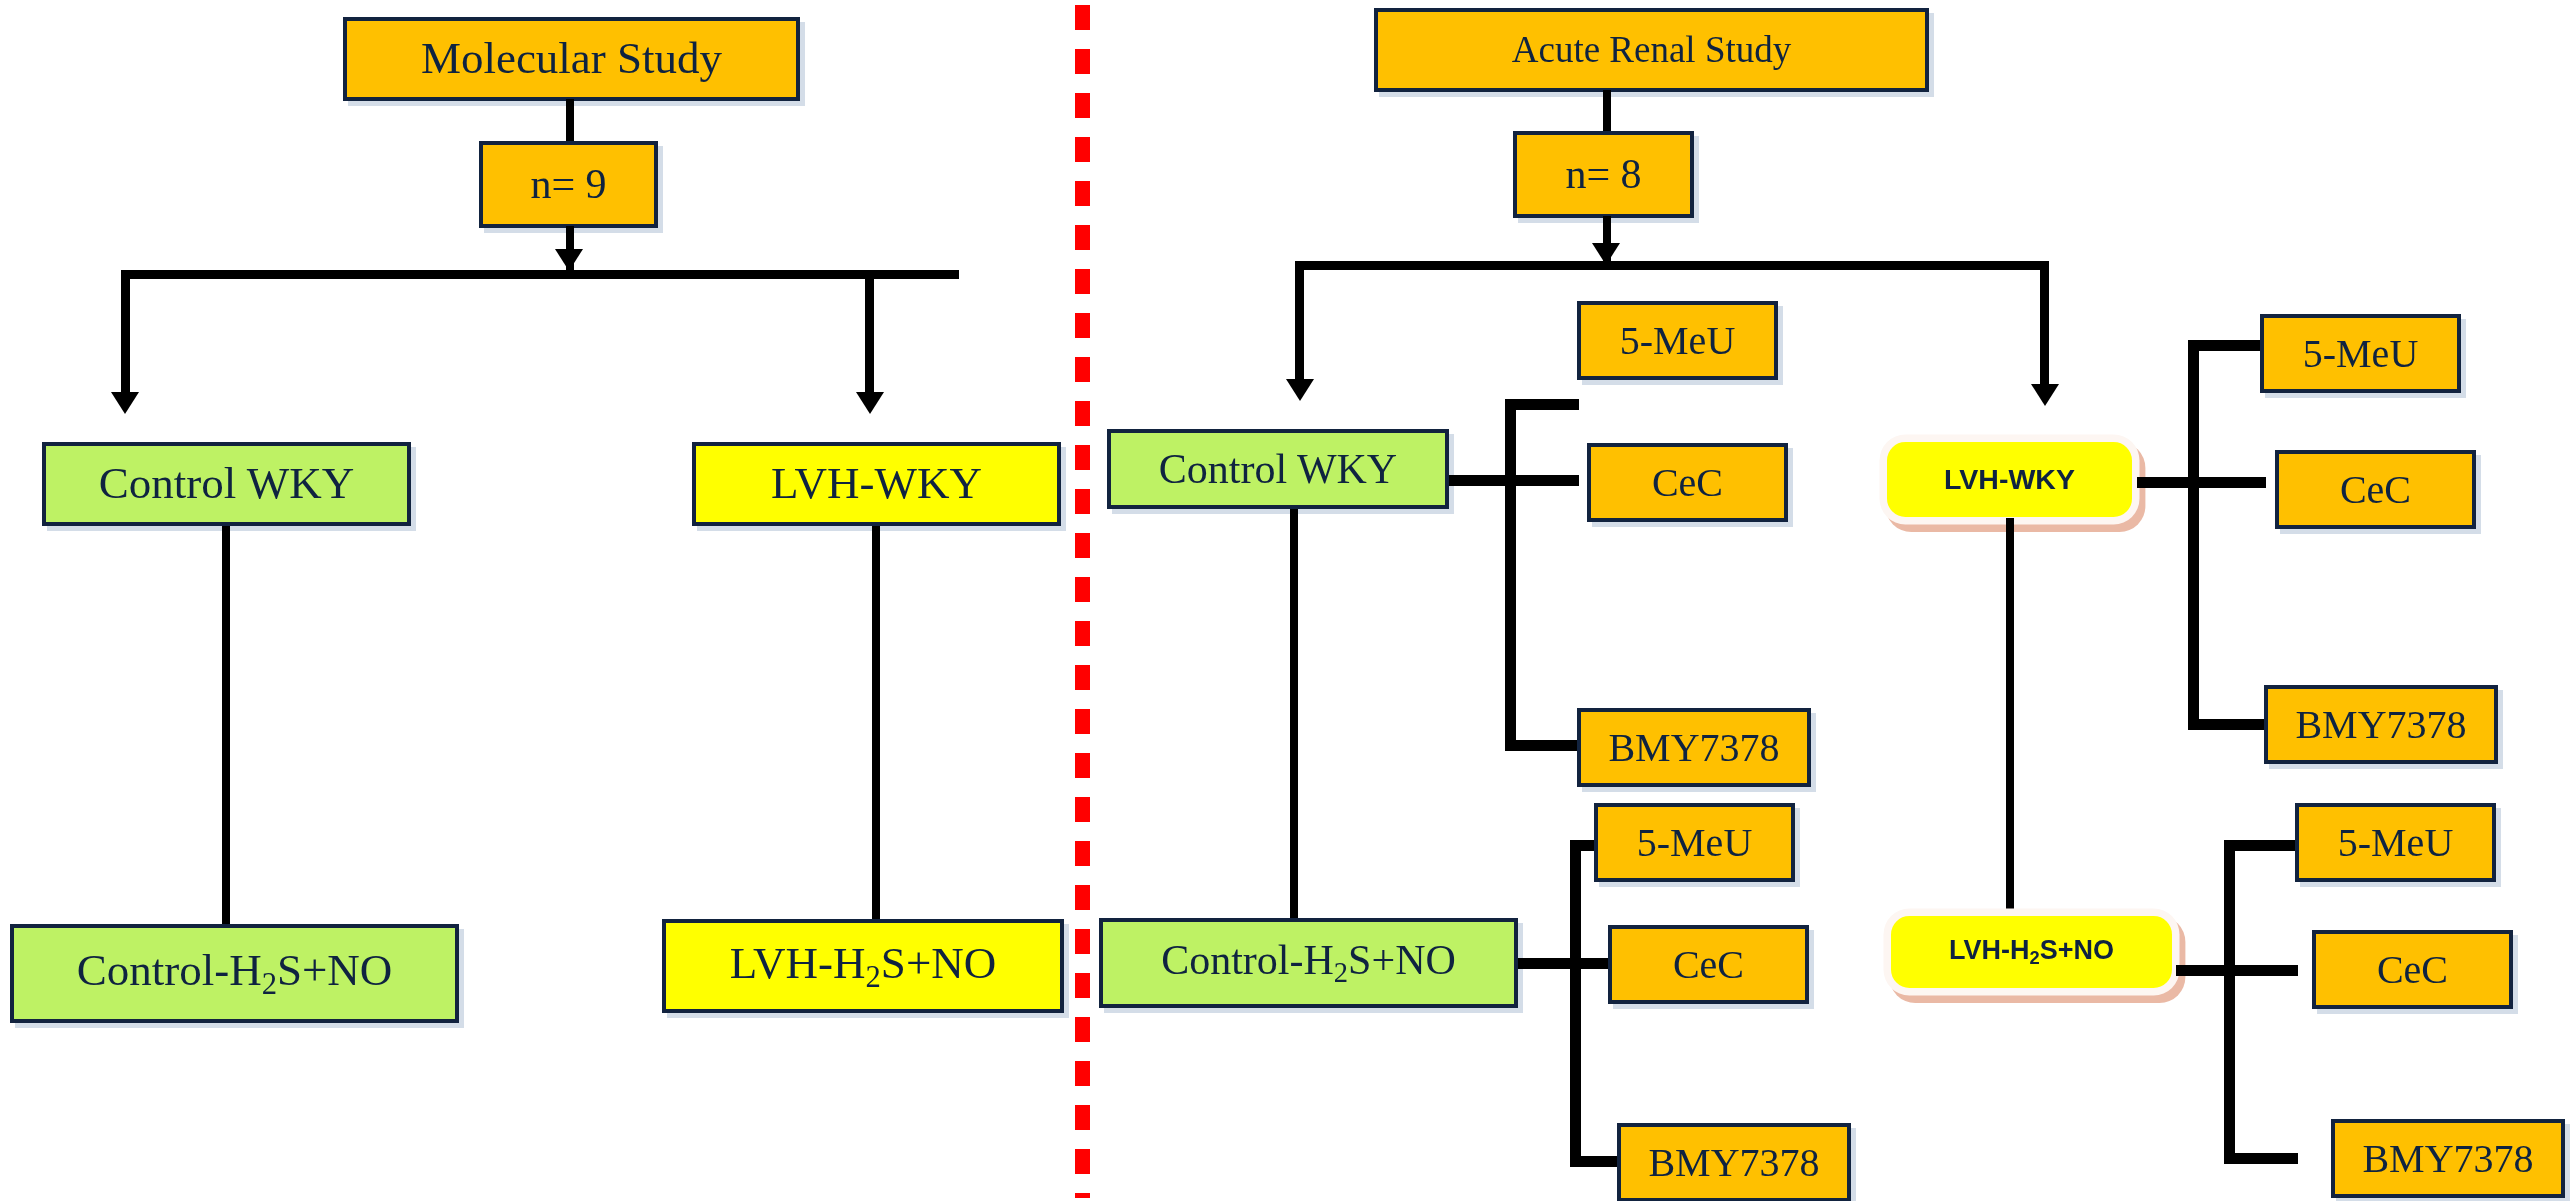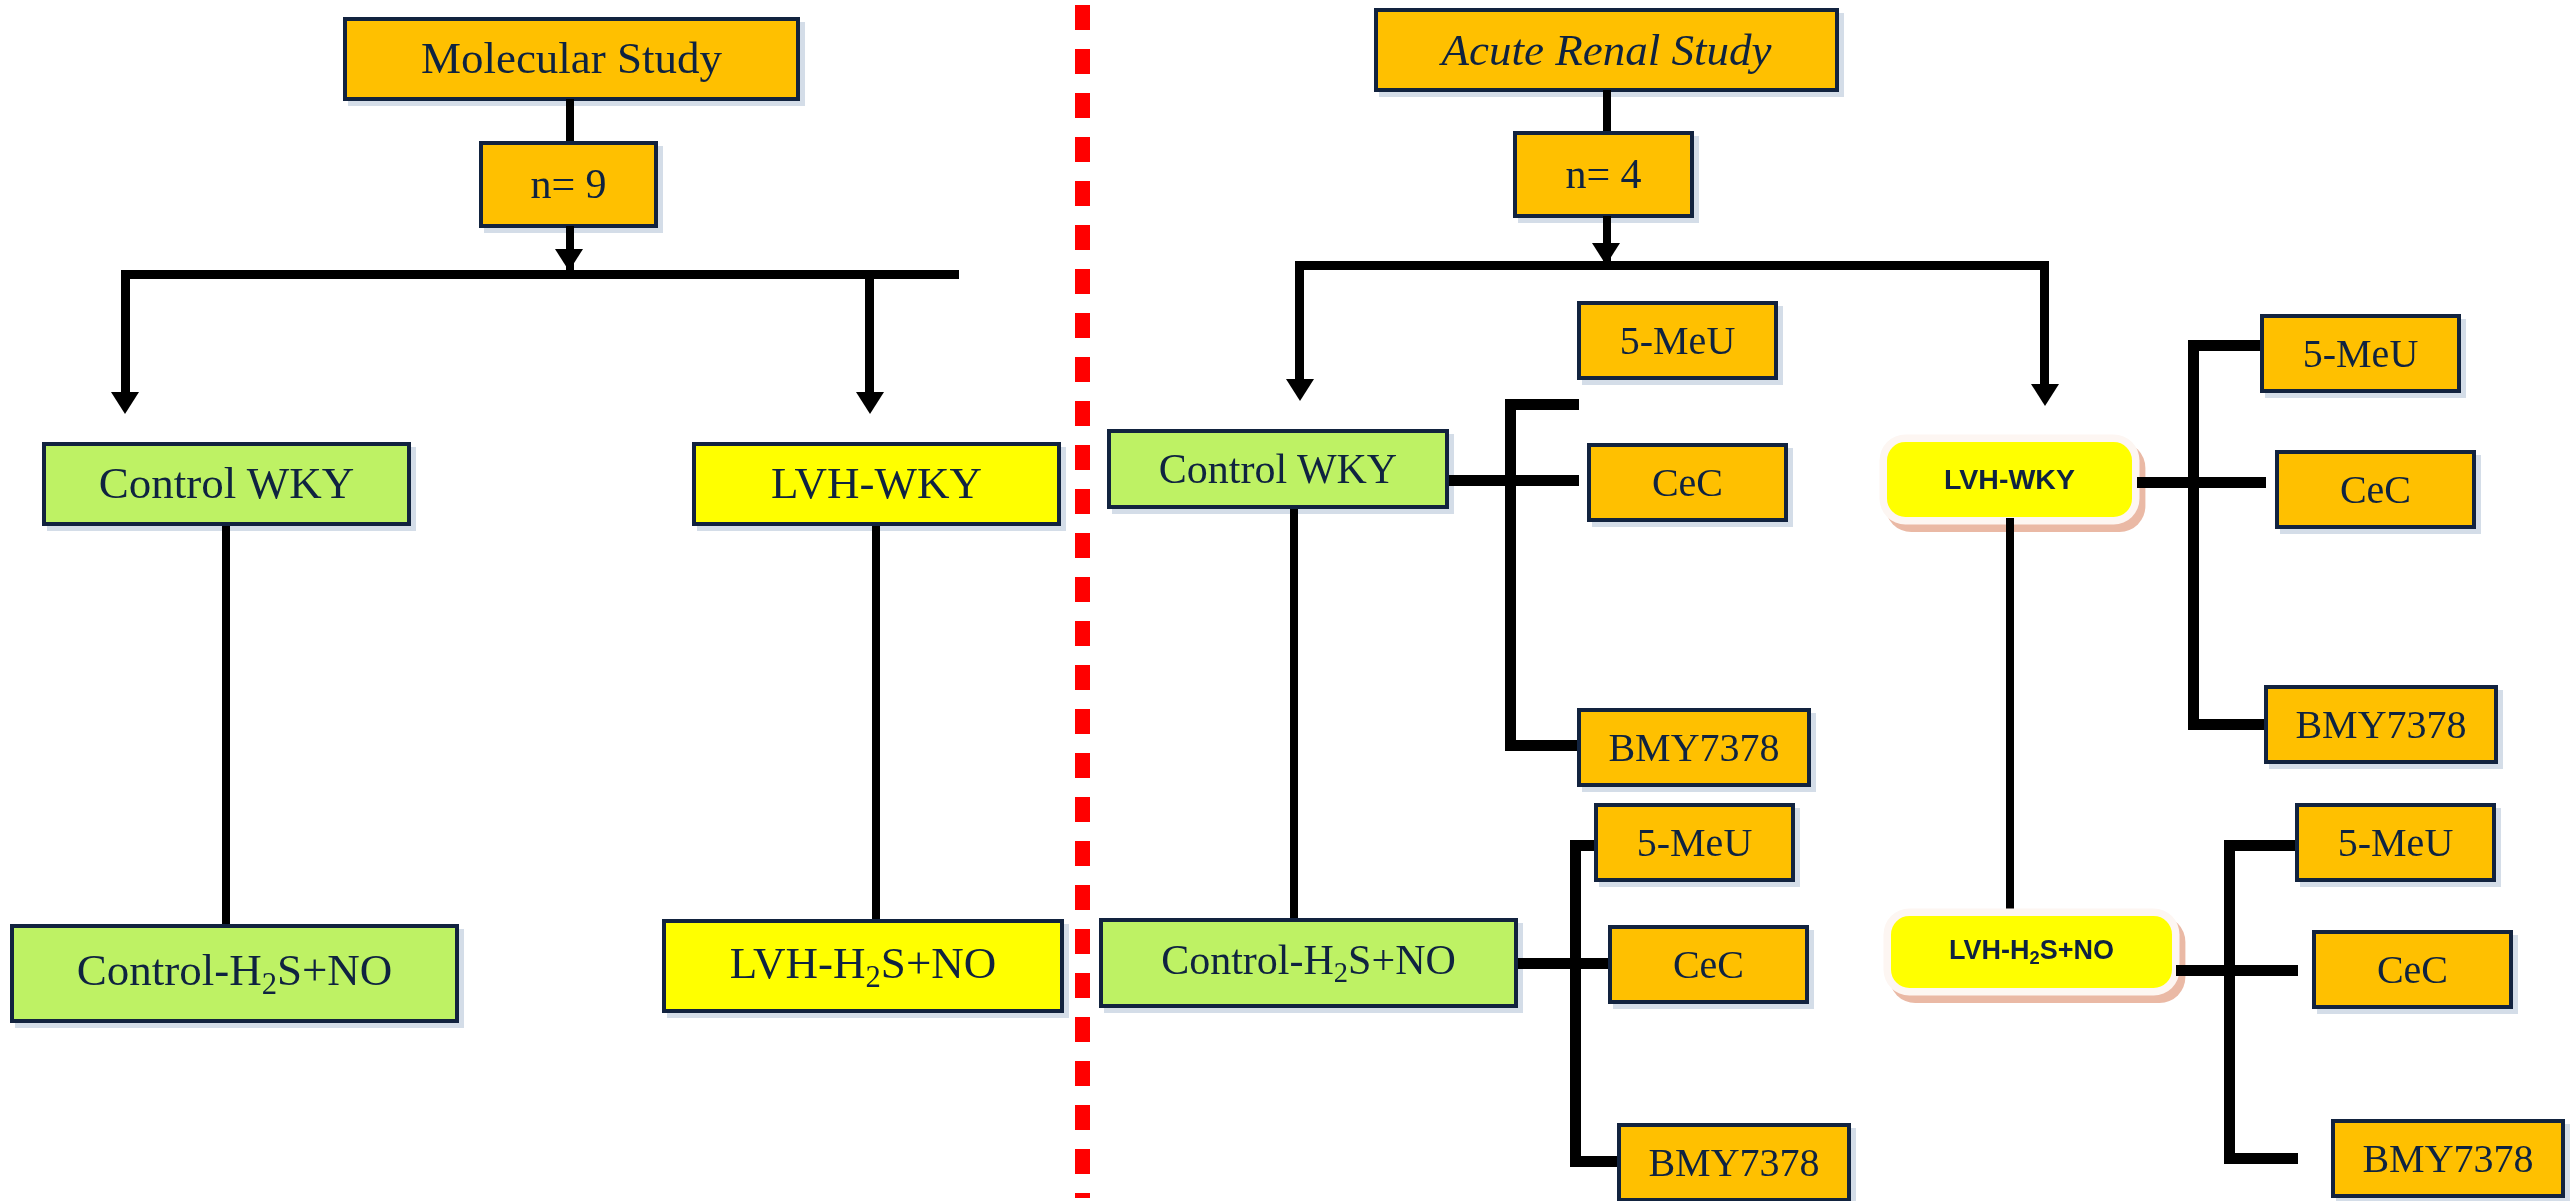--- a/index.html
+++ b/index.html
@@ -112,28 +112,28 @@
   <div class="node blue shadowed" style="left:10px; top:924px; width:449px; height:99px; font-size:45px;">
     <span><span>Control-H</span><span class="sub">2</span><span>S+NO</span></span>
   </div>
 
   <div class="node yellow shadowed" style="left:662px; top:919px; width:402px; height:94px; font-size:45px;">
     <span><span>LVH-H</span><span class="sub">2</span><span>S+NO</span></span>
   </div>
 
   <div id="divider" style="left:1075px; top:5px; width:15px; height:1193px;"></div>
 
-  <div class="node gold shadowed" style="left:1374px; top:8.4px; width:465px; height:84px; font-size:45px;font-style:italic;">
+  <div class="node gold shadowed" style="left:1374px; top:8.4px; width:555px; height:84px; font-size:37px;">
     <span>Acute Renal Study</span>
   </div>
 
   <div class="vline" style="left:1603px; top:90px; width:7.5px; height:42px;"></div>
 
   <div class="node gold shadowed" style="left:1513px; top:131px; width:181px; height:87px; font-size:42px;">
-    <span>n= 4</span>
+    <span>n= 8</span>
   </div>
 
   <div class="vline" style="left:1603px; top:216px; width:7.5px; height:49px;"></div>
   <div class="arrow" style="left:1592px; top:243px;"></div>
 
   <div class="hline" style="left:1295px; top:261px; width:754px; height:9.2px;"></div>
   <div class="vline" style="left:1295px; top:261px; width:9.2px; height:126px;"></div>
   <div class="vline" style="left:2040px; top:261px; width:9.2px; height:132px;"></div>
   <div class="arrow" style="left:1286px; top:379px;"></div>
   <div class="arrow" style="left:2031px; top:384px;"></div>

